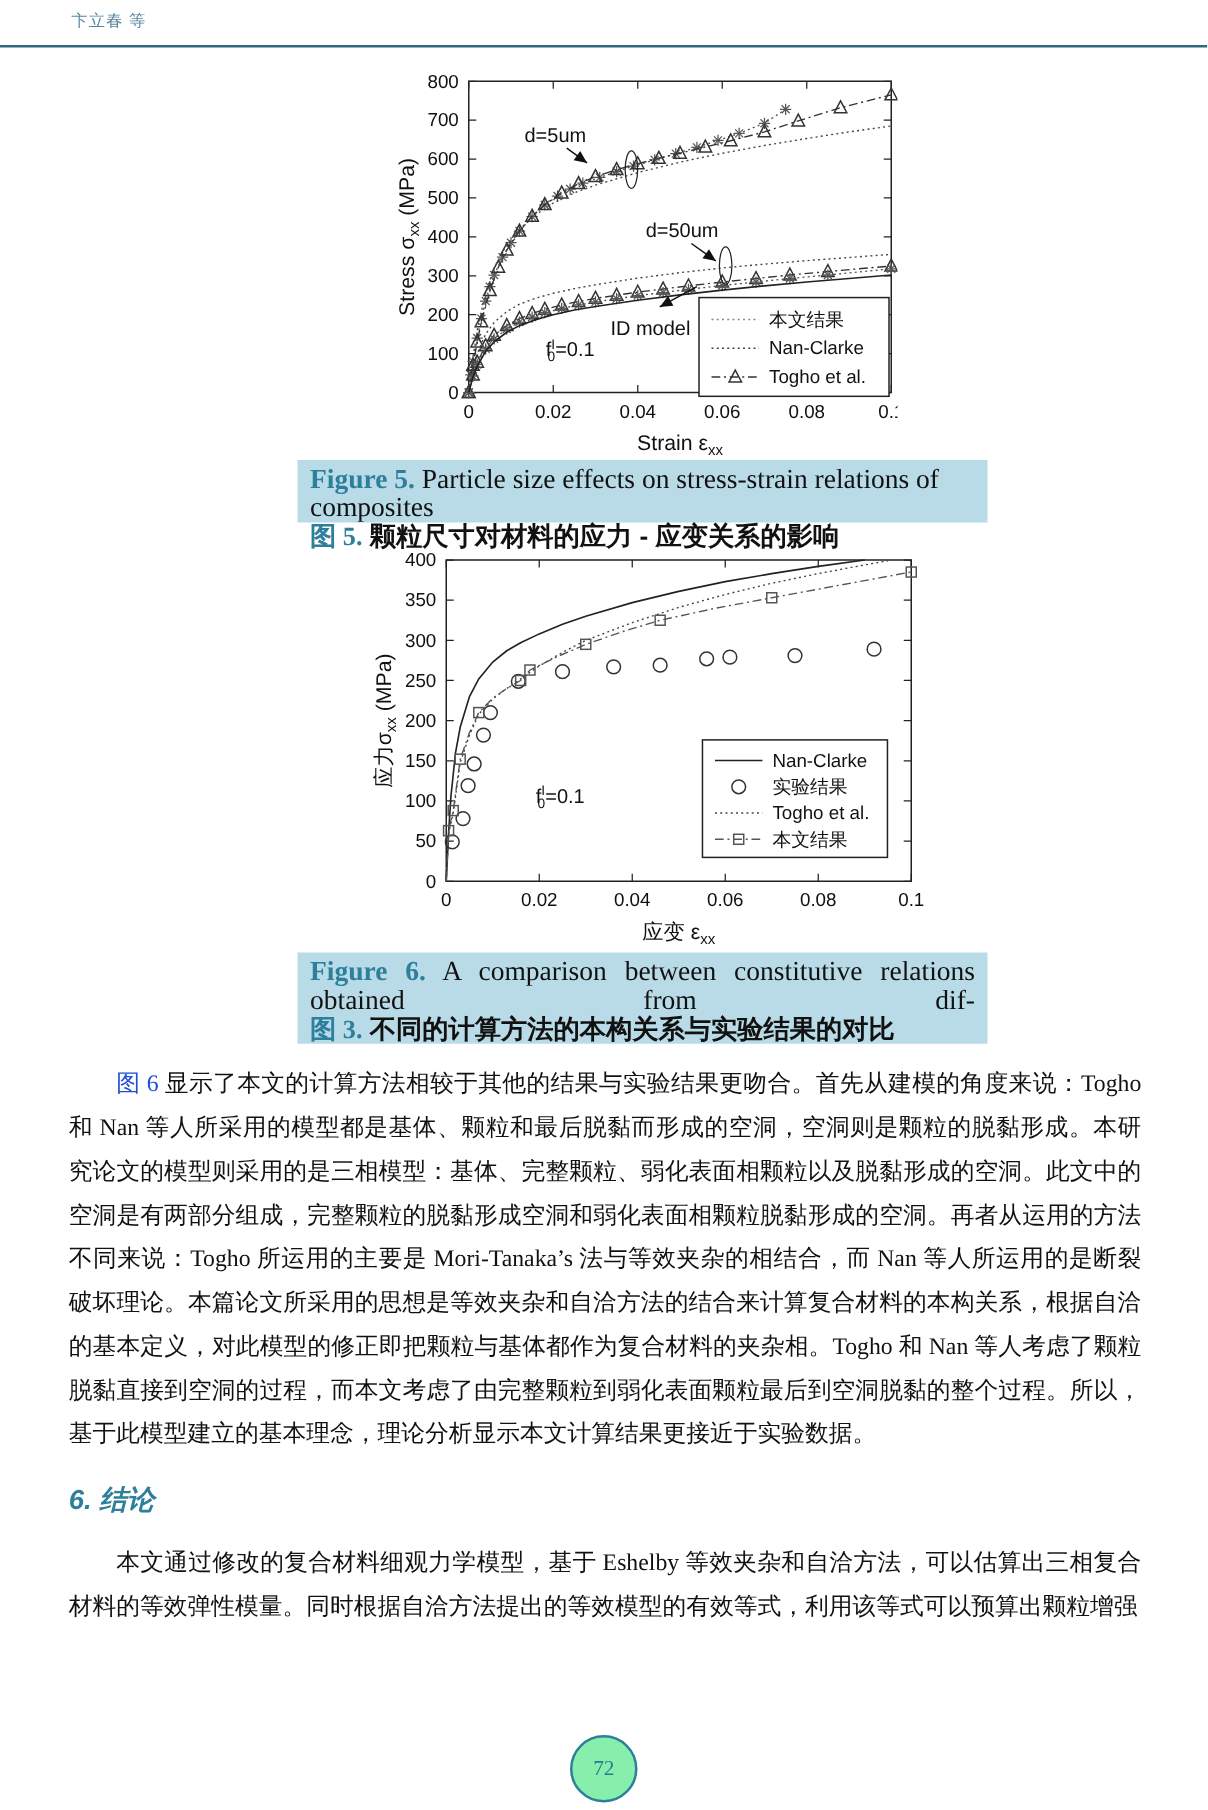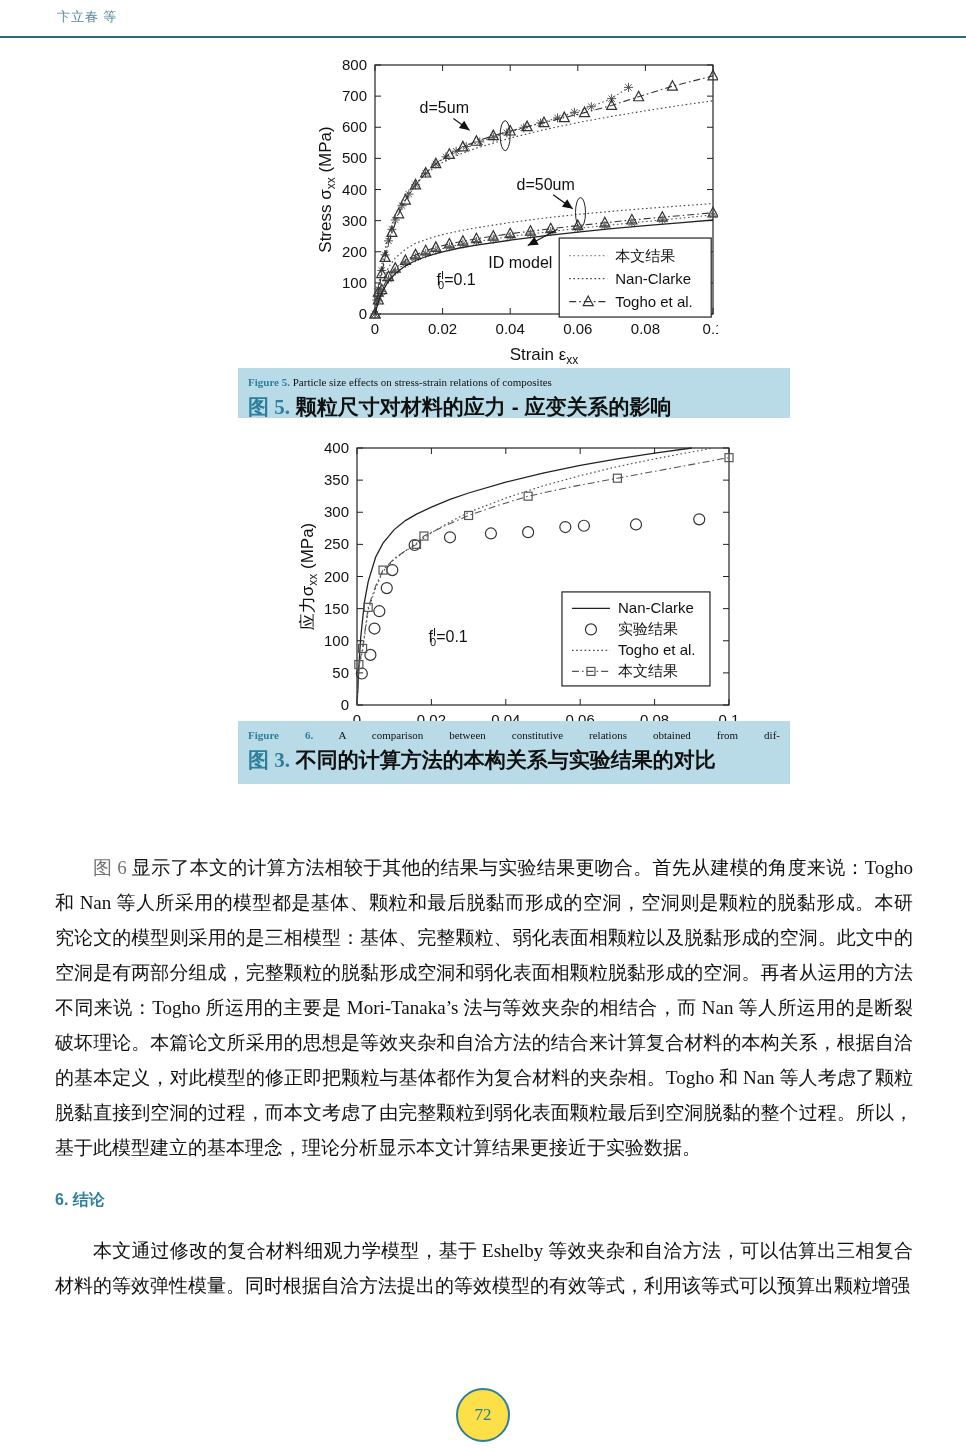--- a/index.html
+++ b/index.html
@@ -2,34 +2,34 @@
 <html><head>
 <meta charset="utf-8">
 <style>
   html,body{margin:0;padding:0;background:#ffffff;}
   .page{position:relative;width:966px;height:1448px;background:#ffffff;overflow:hidden;
         font-family:"Liberation Serif", serif;color:#111;}
   .hdr-author{position:absolute;left:57px;top:8px;font-size:13px;color:#55869e;letter-spacing:1px;}
   .hdr-rule{position:absolute;left:0;top:36px;width:966px;height:2px;background:#2f6680;}
   .fig-svg{position:absolute;}
   .caption{position:absolute;left:238px;width:552px;background:#b8dbe7;padding:3px 10px;box-sizing:border-box;}
-  .cap-en{font-size:11px;line-height:23px;color:#111;}
+  .cap-en{font-size:22px;line-height:23px;color:#111;}
   .cap-en.just{text-align:justify;text-align-last:justify;}
   .cap-label{color:#2e7f9c;font-weight:bold;}
   .cap-zh{font-size:21px;line-height:25px;font-family:"Liberation Sans",sans-serif;font-weight:bold;color:#111;}
   .cap-zh .cap-label{font-family:"Liberation Serif",serif;}
   .body-text{position:absolute;left:55px;top:850px;width:858px;font-size:19px;line-height:35px;text-align:justify;}
   .body-text p{margin:0;}
   .p-indent{text-indent:2em;}
   .cite{color:#4da6c8;text-decoration:none;cursor:pointer;}
-  .lead{color:#737373;}
-  .sec-h{font-family:"Liberation Sans",sans-serif;font-size:16px;color:#2e7f9c;margin:17px 0 16px 0;
-         font-weight:bold;text-align:left;text-indent:0;}
+  .lead{color:#1d4ed8;}
+  .sec-h{font-family:"Liberation Sans",sans-serif;font-size:22px;color:#2e7f9c;margin:17px 0 16px 0;
+         font-weight:bold;text-align:left;text-indent:0;font-style:italic;}
   .page-circle{position:absolute;left:456px;top:1388px;width:54px;height:54px;border-radius:50%;
-         background:#fde047;border:2.5px solid #2e8099;box-sizing:border-box;
+         background:#86efac;border:2.5px solid #2e8099;box-sizing:border-box;
          display:flex;align-items:center;justify-content:center;
          font-family:"Liberation Serif",serif;font-size:17px;color:#2a7a93;}
 </style>
 </head>
 <body>
 
 <div class="page">
 
   <div class="hdr-author">卞立春 等</div>
   <div class="hdr-rule"></div>
@@ -431,21 +431,21 @@
       <text x="319.972" y="177.42000000000002" text-anchor="start" font-size="15" fill="#111" font-family="&quot;Liberation Sans&quot;, sans-serif"><tspan font-size="15">Nan-Clarke</tspan></text>
       <circle cx="292.972" cy="193.42000000000002" r="5.5" fill="none" stroke="#333" stroke-width="1.2"></circle>
       <text x="319.972" y="198.42000000000002" text-anchor="start" font-size="15" fill="#111" font-family="&quot;Liberation Sans&quot;, sans-serif"><tspan font-size="15">实验结果</tspan></text>
       <line x1="273.972" y1="214.42000000000002" x2="311.972" y2="214.42000000000002" stroke="#444" stroke-width="1.2" stroke-dasharray="1.6 2.6"></line>
       <text x="319.972" y="219.42000000000002" text-anchor="start" font-size="15" fill="#111" font-family="&quot;Liberation Sans&quot;, sans-serif"><tspan font-size="15">Togho et al.</tspan></text>
       <line x1="273.972" y1="235.42000000000002" x2="311.972" y2="235.42000000000002" stroke="#555" stroke-width="1.2" stroke-dasharray="7 3 1.6 3"></line>
       <rect x="288.972" y="231.42000000000002" width="8" height="8" fill="none" stroke="#555" stroke-width="1.2"></rect>
       <text x="319.972" y="240.42000000000002" text-anchor="start" font-size="15" fill="#111" font-family="&quot;Liberation Sans&quot;, sans-serif"><tspan font-size="15">本文结果</tspan></text>
     </svg>
 
-  <div class="caption" style="top:721px;height:63px;">
+  <div class="caption" style="top:762px;height:73px;">
     <div class="cap-en just"><span class="cap-label">Figure 6.</span><span> A comparison between constitutive relations obtained from dif-</span></div>
     <div class="cap-zh"><span class="cap-label">图 3.</span><span> 不同的计算方法的本构关系与实验结果的对比</span></div>
   </div>
 
   <div class="body-text">
     <p class="p-indent"><span class="lead">图 6</span><span> 显示了本文的计算方法相较于其他的结果与实验结果更吻合。首先从建模的角度来说：Togho 和 Nan 等人所采用的模型都是基体、颗粒和最后脱黏而形成的空洞，空洞则是颗粒的脱黏形成。本研究论文的模型则采用的是三相模型：基体、完整颗粒、弱化表面相颗粒以及脱黏形成的空洞。此文中的空洞是有两部分组成，完整颗粒的脱黏形成空洞和弱化表面相颗粒脱黏形成的空洞。再者从运用的方法不同来说：Togho 所运用的主要是 Mori-Tanaka’s 法与等效夹杂的相结合，而 Nan 等人所运用的是断裂破坏理论。本篇论文所采用的思想是等效夹杂和自洽方法的结合来计算复合材料的本构关系，根据自洽的基本定义，对此模型的修正即把颗粒与基体都作为复合材料的夹杂相。Togho 和 Nan 等人考虑了颗粒脱黏直接到空洞的过程，而本文考虑了由完整颗粒到弱化表面颗粒最后到空洞脱黏的整个过程。所以，基于此模型建立的基本理念，理论分析显示本文计算结果更接近于实验数据。</span></p>
     <h2 class="sec-h">6. 结论</h2>
     <p class="p-indent">本文通过修改的复合材料细观力学模型，基于 Eshelby 等效夹杂和自洽方法，可以估算出三相复合材料的等效弹性模量。同时根据自洽方法提出的等效模型的有效等式，利用该等式可以预算出颗粒增强</p>
   </div>
 

